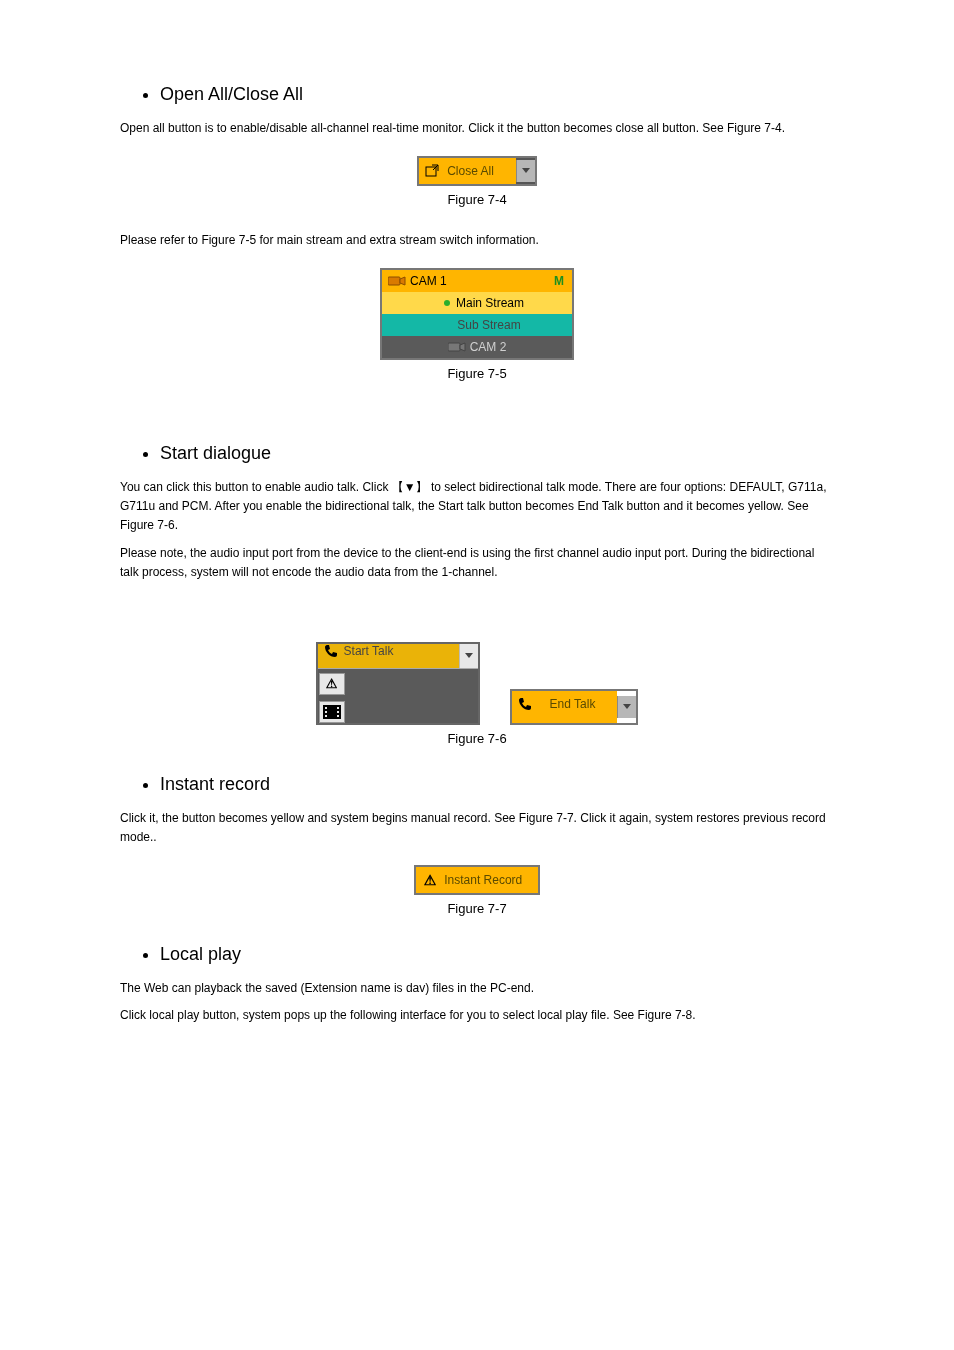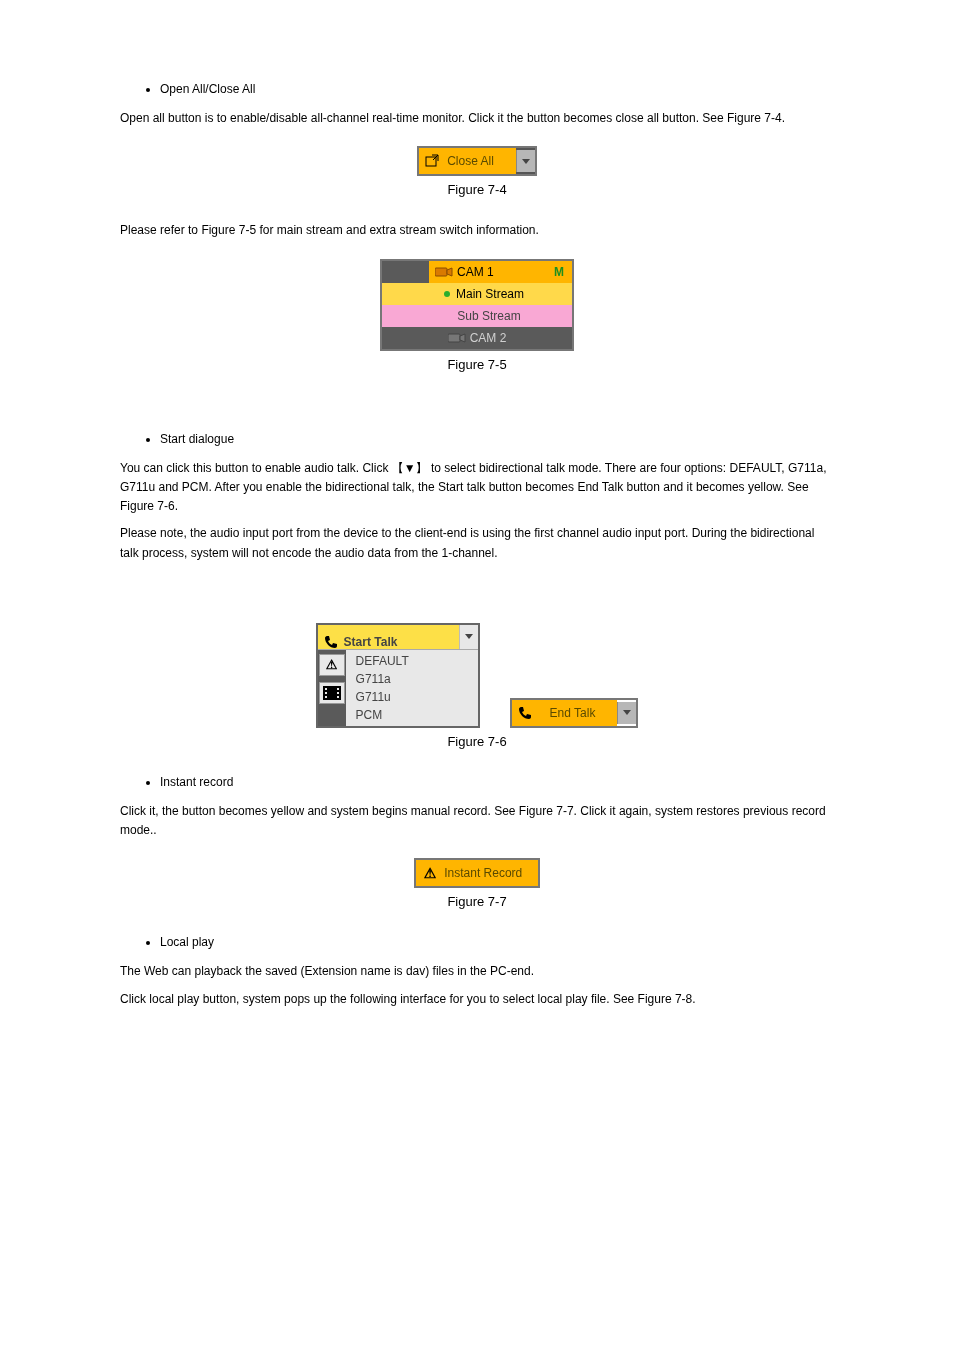--- a/index.html
+++ b/index.html
@@ -13,21 +13,21 @@
   .page {
     padding: 80px 120px 60px 120px;
     position: relative;
   }
   ul.bullet {
     list-style: disc;
     margin: 0 0 10px 40px;
     padding: 0;
   }
   ul.bullet li {
-    font-size: 12px;
+    font-size: 18px;
     line-height: 1.6;
     margin-bottom: 6px;
   }
   .para {
     font-size: 12px;
     line-height: 1.6;
     margin: 0 0 8px 0;
   }
   .center-block {
     display: flex;
@@ -83,30 +83,29 @@
     display: flex;
     align-items: center;
     padding: 0 6px;
     color: #dcdcdc;
     justify-content: center;
   }
   .stream-row.cam1 {
     background: #ffb500;
     color: #000;
     justify-content: space-between;
-    margin-left: 47px;
   }
   .stream-row.mainstream {
     background: #ffd94a;
     color: #000;
     padding-left: 20px;
     gap: 6px;
   }
   .stream-row.substream {
-    background: #f9a8d4;
+    background: #14b8a6;
     color: #444;
     padding-left: 30px;
   }
   .stream-row.cam2 {
     background: #5a5a5a;
     color: #d0d0d0;
     gap: 4px;
   }
   .cam-icon {
     width:18px;height:14px;display:inline-flex;align-items:center;justify-content:center;
@@ -124,25 +123,24 @@
     margin: 60px 0 4px 0;
   }
   .talk-panel-left {
     width: 160px;
     border: 2px solid #666;
     background:#5a5a5a;
     font-size:12px;
   }
   .talk-header {
     display:flex;
-    align-items:flex-end;
+    align-items:flex-start;
     height:24px;
-    background:#fde047;
+    background:#eab308;
     border-bottom:1px solid #aaa;
-    font-weight:bold;
   }
   .talk-header .label-area {
     flex:1;
     display:flex;align-items:center;gap:6px;
     padding-left:6px;
     color:#444;
   }
   .talk-header .drop {
     width:18px;height:24px;background:#e8e8e8;border-left:1px solid #bbb;
     display:flex;align-items:center;justify-content:center;
@@ -162,21 +160,21 @@
   .talk-menu {
     flex:1;background:#e8e8e8;padding:2px 0;
   }
   .talk-menu-item {
     padding:2px 10px;color:#444;
   }
   .end-talk {
     display:flex;align-items:center;border:2px solid #777;overflow:hidden;
   }
   .end-talk-main {
-    background:#ffb500;display:flex;align-items:center;gap:18px;padding:2px 22px 2px 6px;height:22px;font-size:12px;color:#5a4a00;
+    background:#ffb500;display:flex;align-items:center;gap:18px;padding:2px 22px 8px 6px;height:22px;font-size:12px;color:#5a4a00;
   }
   .end-talk-drop {
     width:18px;height:22px;background:#b7b7b7;border-left:1px solid #888;
     display:flex;align-items:center;justify-content:center;
   }
   
   .instant-record {
     display:flex;align-items:center;border:2px solid #777;overflow:hidden;
   }
   .instant-record-main {
@@ -286,26 +284,20 @@
       </div>
       <div class="talk-body">
         <div class="talk-side">
           <div class="side-btn">
             <span style="font-size:13px;font-weight:bold;">⚠</span>
           </div>
           <div class="side-btn">
             <span class="film-icon"></span>
           </div>
         </div>
-        <div class="talk-menu">
-          <div class="talk-menu-item">DEFAULT</div>
-          <div class="talk-menu-item">G711a</div>
-          <div class="talk-menu-item">G711u</div>
-          <div class="talk-menu-item">PCM</div>
-        </div>
       </div>
     </div>
 
     <div class="end-talk">
       <div class="end-talk-main">
         <span class="phone-icon">
           <svg width="14" height="14" viewBox="0 0 14 14">
               <path d="M3 1 C2 1 1 2 1 3 C1 8 6 13 11 13 C12 13 13 12 13 11 L13 9 L9 8 L8 10 C6 9 5 8 4 6 L6 5 L5 1 Z" fill="#000"></path>
             </svg>
         </span>

